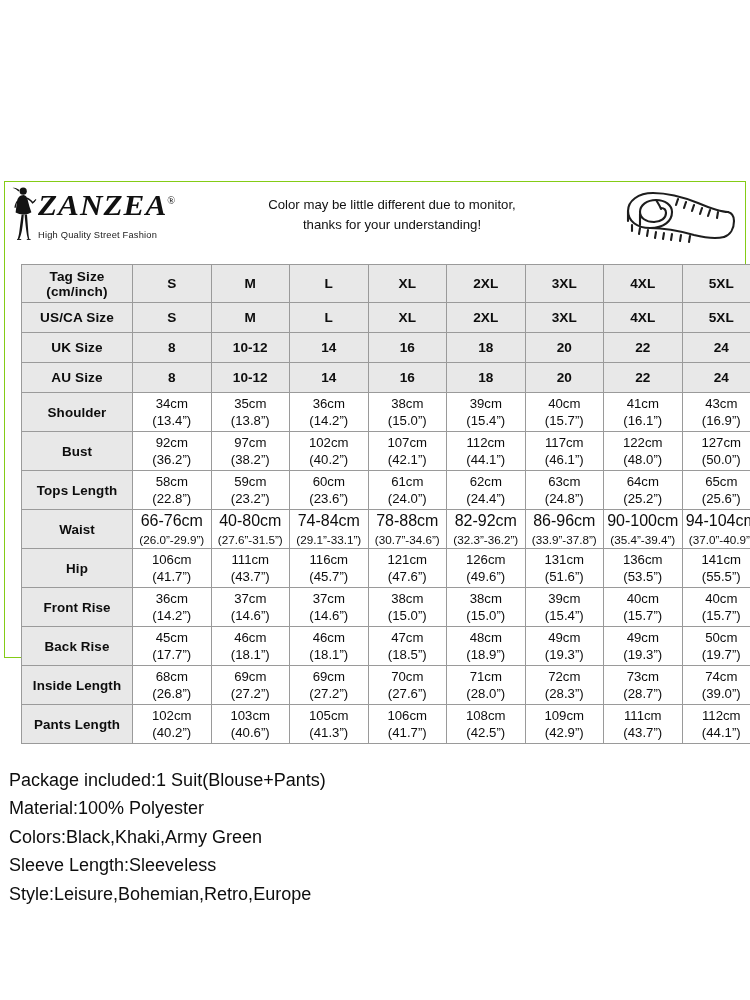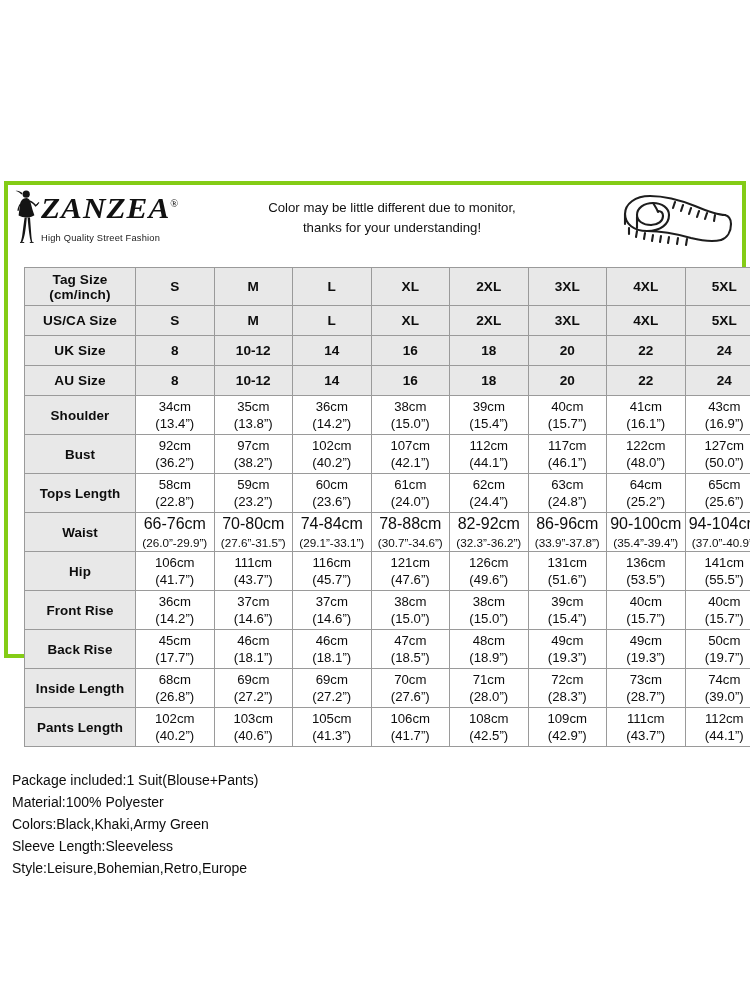--- a/index.html
+++ b/index.html
@@ -15,21 +15,21 @@
     width: 750px;
     height: 1000px;
     background: #ffffff;
   }
   .frame {
     position: absolute;
     left: 4px;
     top: 181px;
     width: 742px;
     height: 477px;
-    border: 4px solid #84cc16;
+    border: 1px solid #84cc16;
     box-sizing: border-box;
     background: #ffffff;
   }
   
   .header {
     display: flex;
     align-items: center;
     height: 66px;
     box-sizing: border-box;
   }
@@ -120,21 +120,21 @@
   }
   td.datacell .cm { display: block; }
   td.datacell .inch { display: block; }
   tr.range td.datacell { font-size: 11.7px; }
   tr.range td.datacell .cm { font-size: 16px; }
   .tag-line1 { display: block; }
   .tag-line2 { display: block; }
   
   .footer {
     padding: 6px 4px 4px 4px;
-    font-size: 14px;
+    font-size: 18px;
     line-height: 1.58;
     color: #0d0d0d;
   }
   .footer div { white-space: nowrap; }
 </style>
 </head>
 <body>
 
 <div id="root">
   <div class="frame">
@@ -362,21 +362,21 @@
               <span class="inch">(25.6”)</span>
             </td>
           </tr>
           <tr class="range">
             <td class="rowlabel">Waist</td>
             <td class="datacell">
               <span class="cm">66-76cm</span>
               <span class="inch">(26.0”-29.9”)</span>
             </td>
             <td class="datacell">
-              <span class="cm">70-80cm</span>
+              <span class="cm">40-80cm</span>
               <span class="inch">(27.6”-31.5”)</span>
             </td>
             <td class="datacell">
               <span class="cm">74-84cm</span>
               <span class="inch">(29.1”-33.1”)</span>
             </td>
             <td class="datacell">
               <span class="cm">78-88cm</span>
               <span class="inch">(30.7”-34.6”)</span>
             </td>

